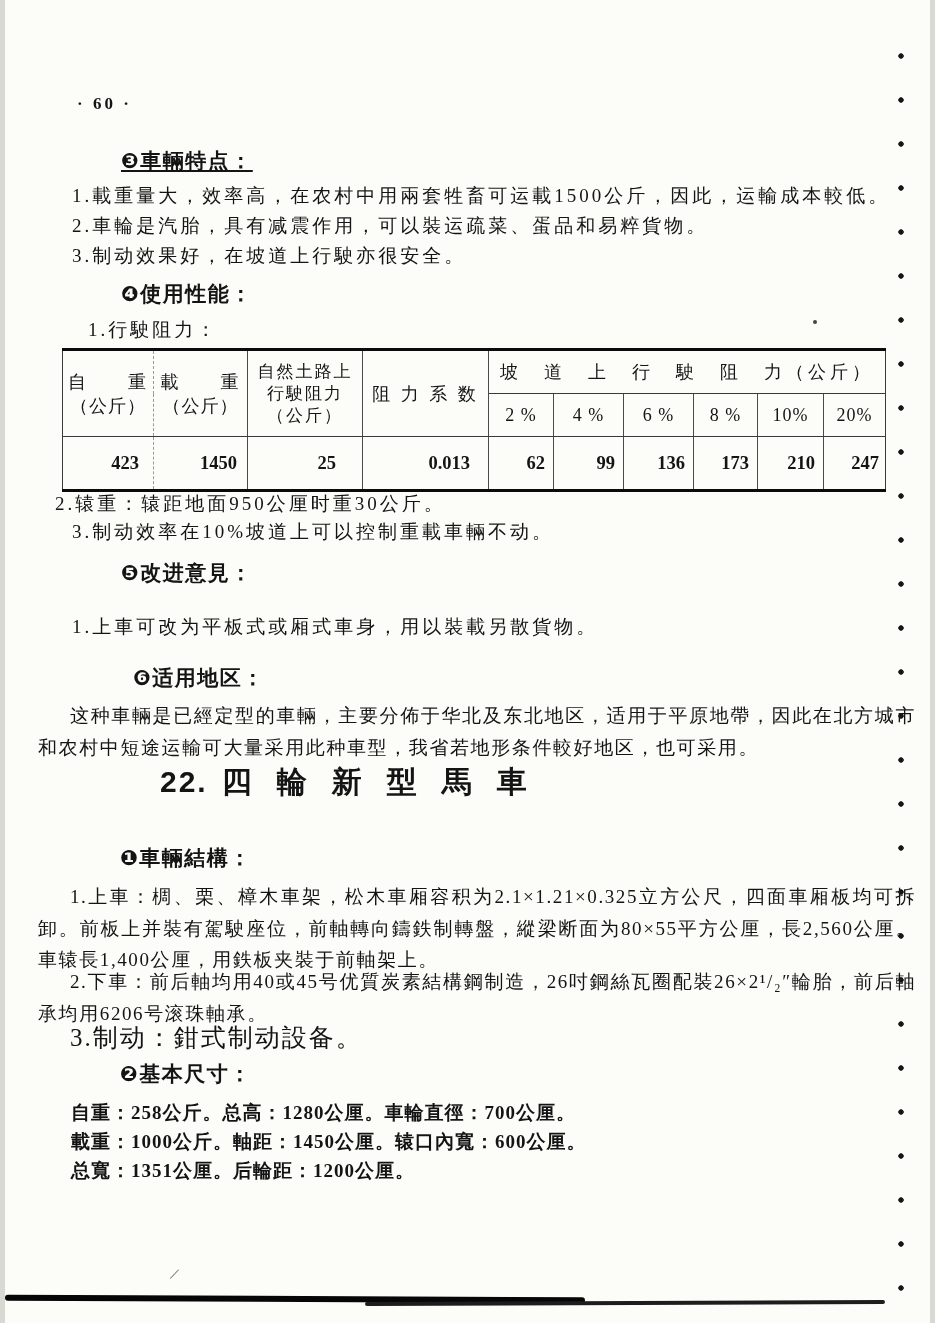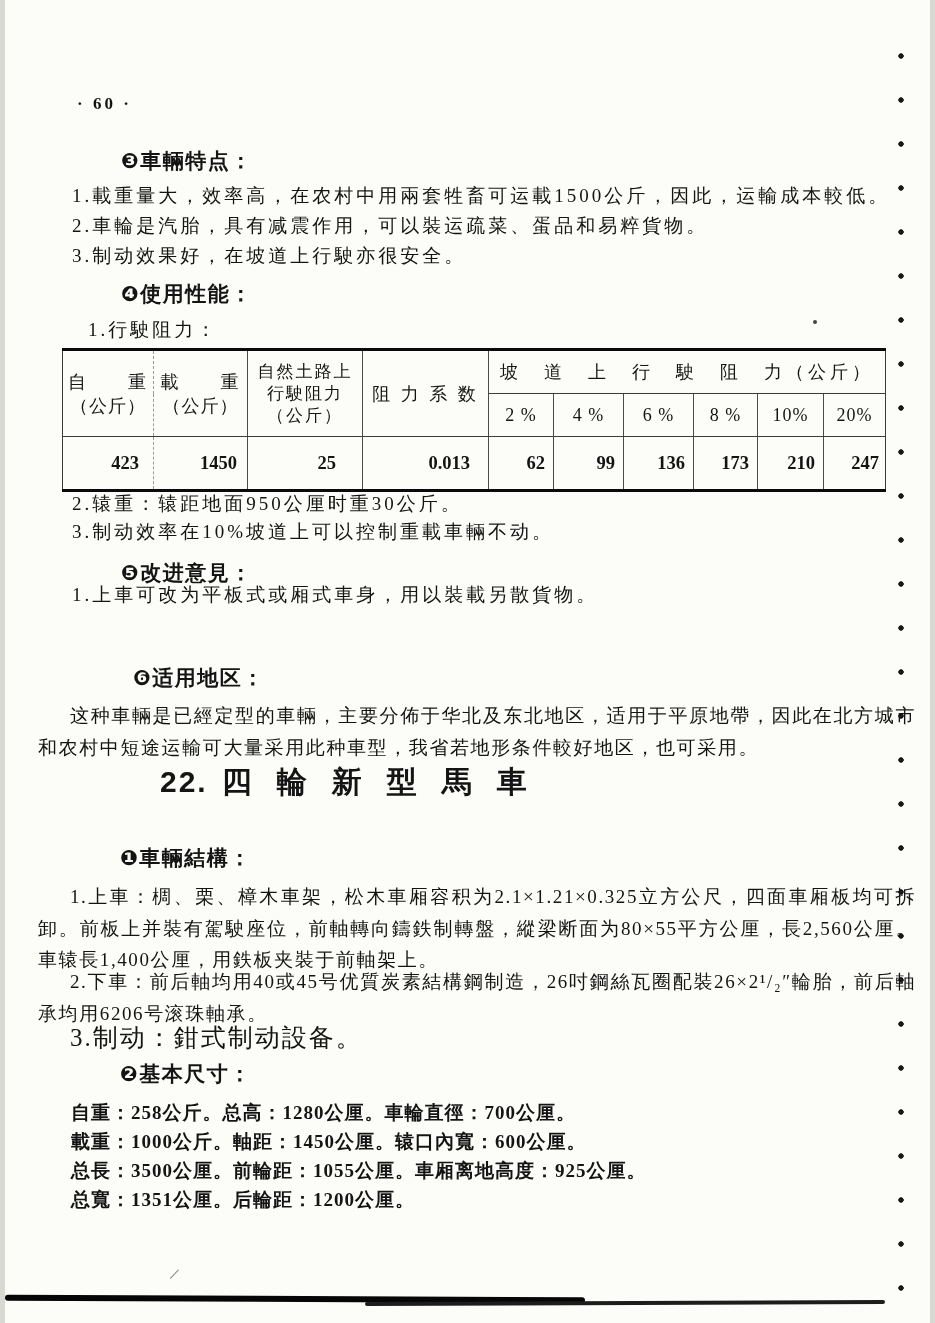--- a/index.html
+++ b/index.html
@@ -59,21 +59,21 @@
   .scanline-b{left:360px;top:1301px;width:520px;height:3.5px;background:#1d1d1d;border-radius:2px;transform:rotate(-0.2deg);}
   .slashmark{left:168px;top:1266px;font-size:15px;color:#222;transform:rotate(8deg);}
 </style>
 </head>
 <body>
 
 <div class="page">
 
   <div class="abs pageno" style="left:72px;top:94px;">· 60 ·</div>
 
-  <div class="abs sec-h" style="left:116px;top:147px;">❸車輛特点：</div>
+  <div class="abs sec-h" style="left:116px;top:147px;text-decoration:underline;">❸車輛特点：</div>
   <div class="abs stack" style="left:67px;top:181px;">
     <div class="line">1.載重量大，效率高，在农村中用兩套牲畜可运載1500公斤，因此，运輸成本較低。</div>
     <div class="line">2.車輪是汽胎，具有减震作用，可以裝运疏菜、蛋品和易粹貨物。</div>
     <div class="line">3.制动效果好，在坡道上行駛亦很安全。</div>
   </div>
 
   <div class="abs sec-h" style="left:116px;top:280px;">❹使用性能：</div>
   <div class="abs line" style="left:83px;top:317px;">1.行駛阻力：</div>
 
   <table class="res abs" style="left:57px;top:348px;">
@@ -125,45 +125,44 @@
       <td class="val bR" style="padding-right:8px;">62</td>
       <td class="val bR" style="padding-right:8px;margin-left:16px;">99</td>
       <td class="val bR" style="padding-right:8px;">136</td>
       <td class="val bR" style="padding-right:8px;">173</td>
       <td class="val bR" style="padding-right:8px;">210</td>
       <td class="val" style="padding-right:6px;">247</td>
     </tr>
   </tbody>
     </table>
 
-  <div class="abs line" style="left:67px;top:491px;">2.辕重：辕距地面950公厘时重30公斤。</div>
+  <div class="abs line" style="left:50px;top:491px;">2.辕重：辕距地面950公厘时重30公斤。</div>
   <div class="abs line" style="left:67px;top:519px;">3.制动效率在10%坡道上可以控制重載車輛不动。</div>
 
   <div class="abs sec-h" style="left:116px;top:559px;">❺改进意見：</div>
-  <div class="abs stack" style="left:67px;top:580px;">
+  <div class="abs stack" style="left:67px;top:612px;">
     <div class="line">1.上車可改为平板式或厢式車身，用以裝載另散貨物。</div>
   </div>
 
   <div class="abs sec-h" style="left:128px;top:664px;">❻适用地区：</div>
   <div class="abs para" style="left:33px;top:700px;width:878px;">这种車輛是已經定型的車輛，主要分佈于华北及东北地区，适用于平原地帶，因此在北方城市和农村中短途运輸可大量采用此种車型，我省若地形条件較好地区，也可采用。</div>
 
   <div class="abs chapter" style="left:155px;top:762px;">
     <span class="num">22.</span><span class="ttl">四輪新型馬車</span>
   </div>
 
   <div class="abs sec-h" style="left:115px;top:844px;">❶車輛結構：</div>
   <div class="abs para" style="left:33px;top:881px;width:878px;">1.上車：椆、栗、樟木車架，松木車厢容积为2.1×1.21×0.325立方公尺，四面車厢板均可拆卸。前板上并裝有駕駛座位，前軸轉向鑄鉄制轉盤，縱梁断面为80×55平方公厘，長2,560公厘。車辕長1,400公厘，用鉄板夹裝于前軸架上。</div>
   <div class="abs para" style="left:33px;top:966px;width:878px;">2.下車：前后軸均用40或45号优質炭素結構鋼制造，26吋鋼絲瓦圈配裝26×2¹/₂″輪胎，前后軸承均用6206号滚珠軸承。</div>
   <div class="abs line-tight" style="left:65px;top:1021px;">3.制动：鉗式制动設备。</div>
 
   <div class="abs sec-h" style="left:115px;top:1060px;">❷基本尺寸：</div>
   <div class="abs stack spec" style="left:66px;top:1098px;">
     <div class="line">自重：258公斤。总高：1280公厘。車輪直徑：700公厘。</div>
     <div class="line">載重：1000公斤。軸距：1450公厘。辕口內寬：600公厘。</div>
-    <div class="line">总長：3500公厘。前輪距：1055公厘。車厢离地高度：925公厘。</div>
     <div class="line">总寬：1351公厘。后輪距：1200公厘。</div>
   </div>
 
   <div class="abs dots-col"></div>
   <div class="abs speck" style="left:808px;top:320px;"></div>
   <div class="abs slashmark">∕</div>
   <div class="abs scanline-a"></div>
   <div class="abs scanline-b"></div>
 
 </div>

